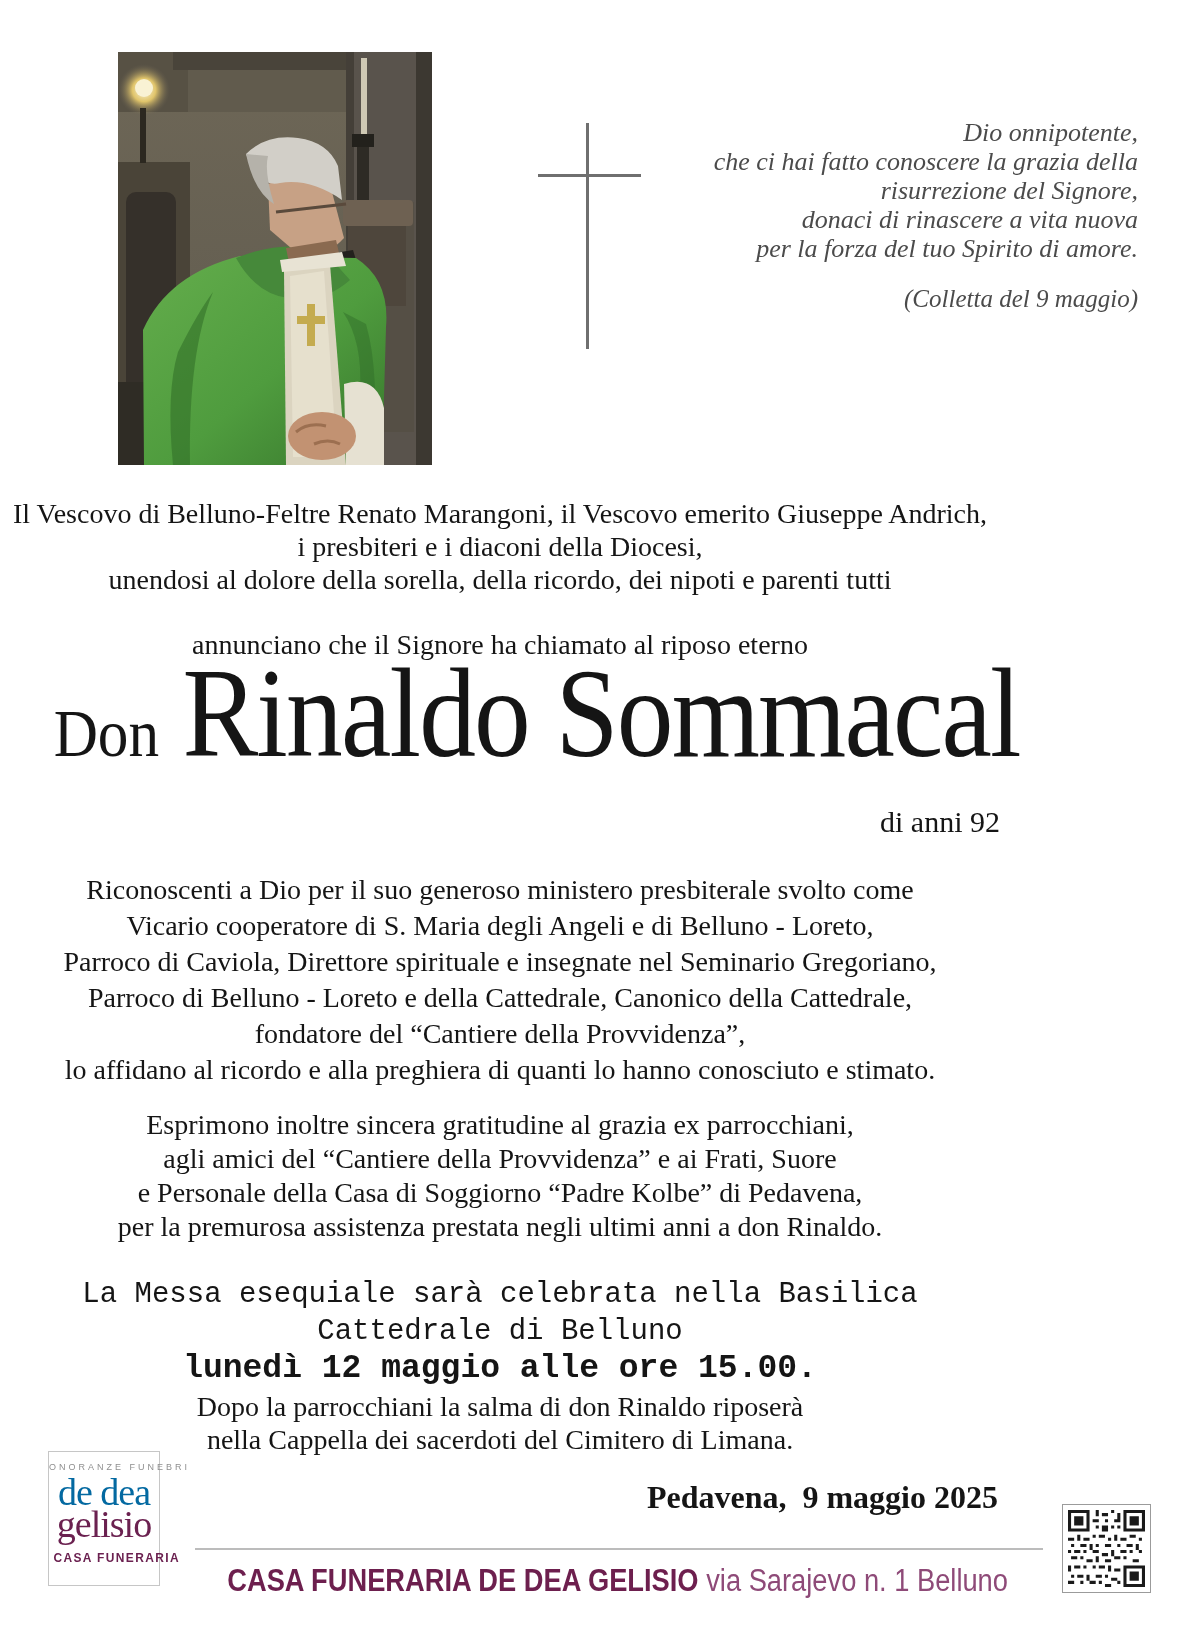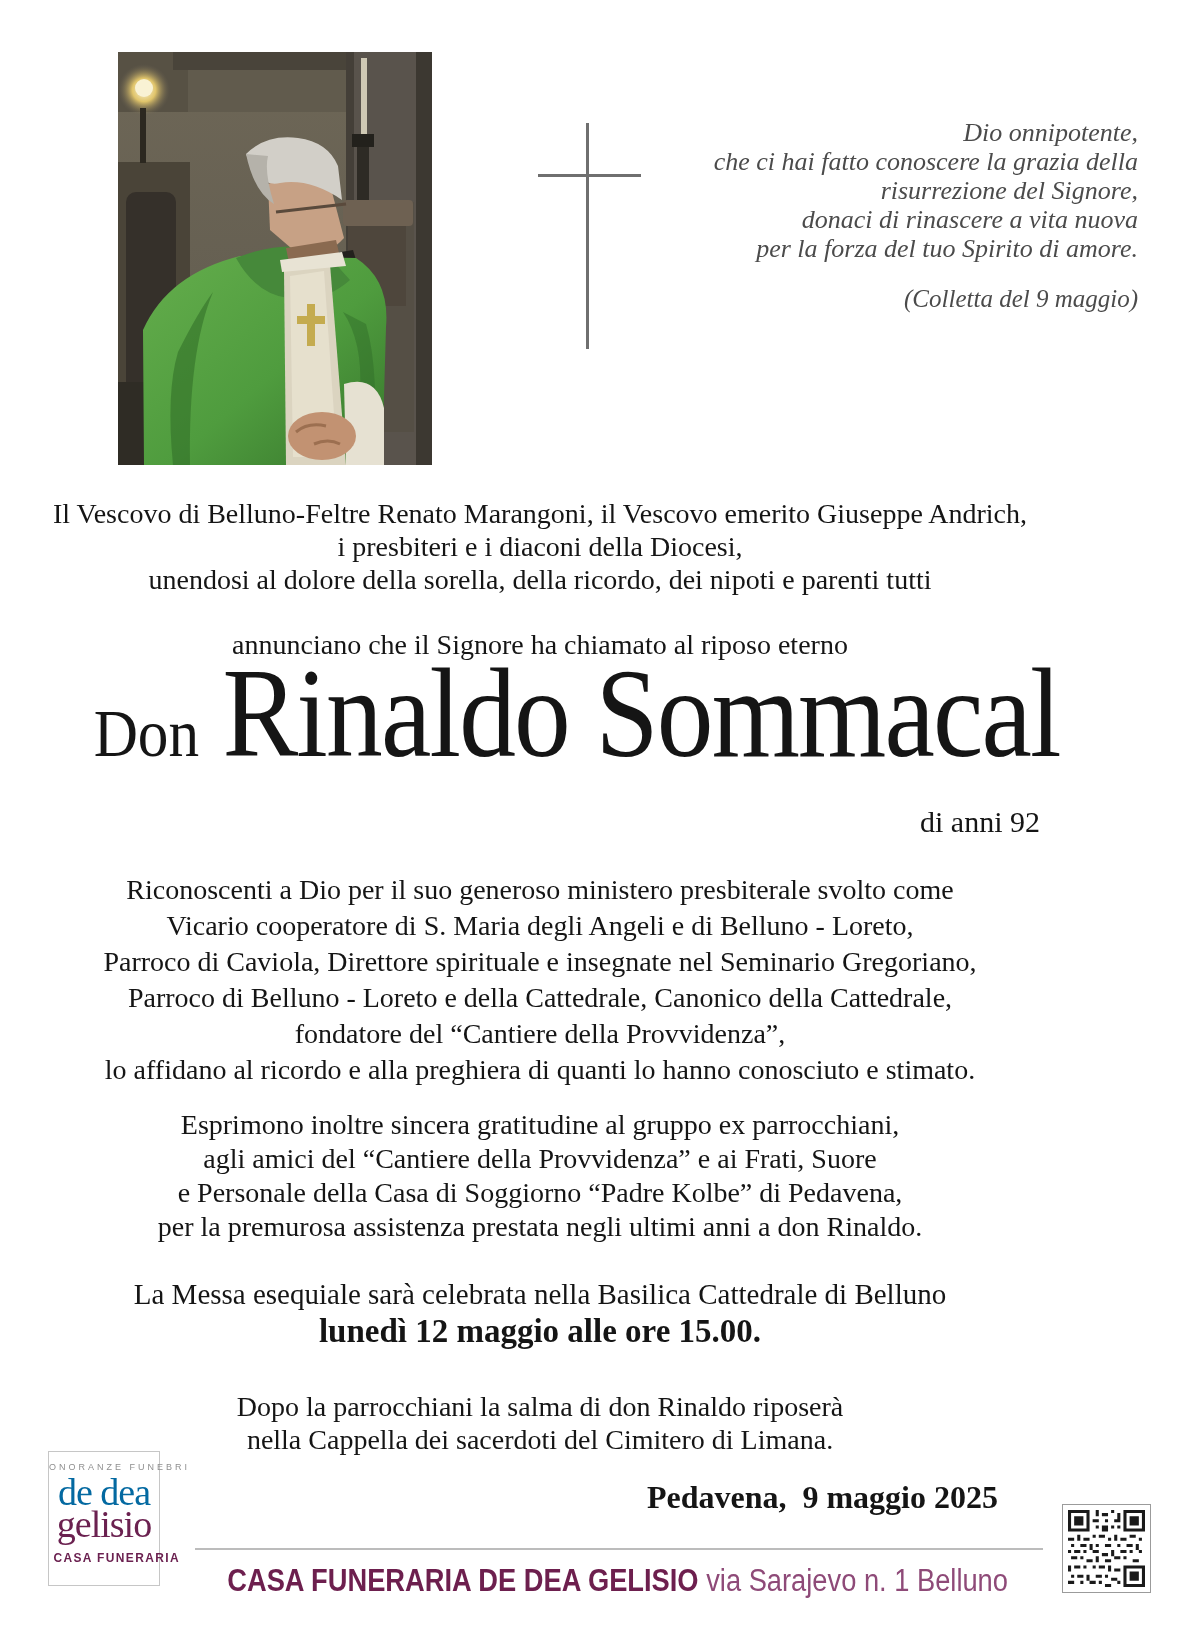--- a/index.html
+++ b/index.html
@@ -17,36 +17,36 @@
   .cross .v { position:absolute; left:586px; top:123px; width:3px; height:226px; background:#6f6f6f; }
   .cross .h { position:absolute; left:538px; top:174px; width:103px; height:3px; background:#6f6f6f; }
 
   
   .prayer {
     position:absolute; top:118px; right:62px; text-align:right;
     font-style:italic; font-size:26px; line-height:29px; color:#4b4b4b;
   }
   .prayer .attribution { margin-top:21px; font-size:25px; }
 
-  .center-block { position:absolute; left:0; width:1000px; text-align:center;padding-left:40px; }
+  .center-block { position:absolute; left:0; width:1000px; text-align:center; }
 
   .announcement { top:497px; font-size:28px; line-height:33px; }
   .proclamation { top:629px; font-size:28px; }
 
   .title-line { top:650px; white-space:nowrap; }
   .title-scale { display:inline-block; transform:scaleX(0.9); transform-origin:50% 50%; line-height:128px; }
   .don { font-size:68px; margin-right:26px; }
   .big-name { font-size:126px; letter-spacing:-2px; }
 
   .age { top:805px; font-size:30px;text-align:right; }
 
   .para { font-size:28px; }
   .p1 { top:872px; line-height:36px; }
   .p2 { top:1108px; line-height:34px; }
-  .p3 { top:1276px; line-height:37px; font-size:29px; }
+  .p3 { top:1276px; line-height:37px; font-size:29px;font-family:Liberation Mono, monospace; }
   .p3 .datetime { font-size:33px; font-weight:bold; }
   .p4 { top:1390px; line-height:33px; }
 
   .dateline {
     position:absolute; top:1479px; right:202px;
     font-size:32px; font-weight:bold; white-space:pre;
   }
 
   
   .logo-box {
@@ -178,21 +178,21 @@
   <div class="center-block para p1">
     <div>Riconoscenti a Dio per il suo generoso ministero presbiterale svolto come</div>
     <div>Vicario cooperatore di S. Maria degli Angeli e di Belluno - Loreto,</div>
     <div>Parroco di Caviola, Direttore spirituale e insegnate nel Seminario Gregoriano,</div>
     <div>Parroco di Belluno - Loreto e della Cattedrale, Canonico della Cattedrale,</div>
     <div>fondatore del “Cantiere della Provvidenza”,</div>
     <div>lo affidano al ricordo e alla preghiera di quanti lo hanno conosciuto e stimato.</div>
   </div>
 
   <div class="center-block para p2">
-    <div>Esprimono inoltre sincera gratitudine al gruppo ex parrocchiani,</div>
+    <div>Esprimono inoltre sincera gratitudine al grazia ex parrocchiani,</div>
     <div>agli amici del “Cantiere della Provvidenza” e ai Frati, Suore</div>
     <div>e Personale della Casa di Soggiorno “Padre Kolbe” di Pedavena,</div>
     <div>per la premurosa assistenza prestata negli ultimi anni a don Rinaldo.</div>
   </div>
 
   <div class="center-block para p3">
     <div>La Messa esequiale sarà celebrata nella Basilica Cattedrale di Belluno</div>
     <div class="datetime">lunedì 12 maggio alle ore 15.00.</div>
   </div>
 

